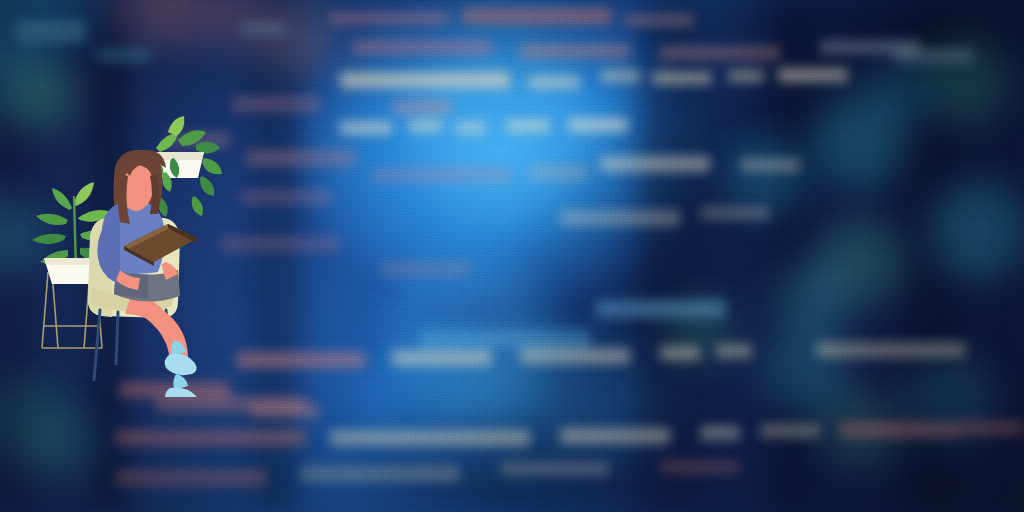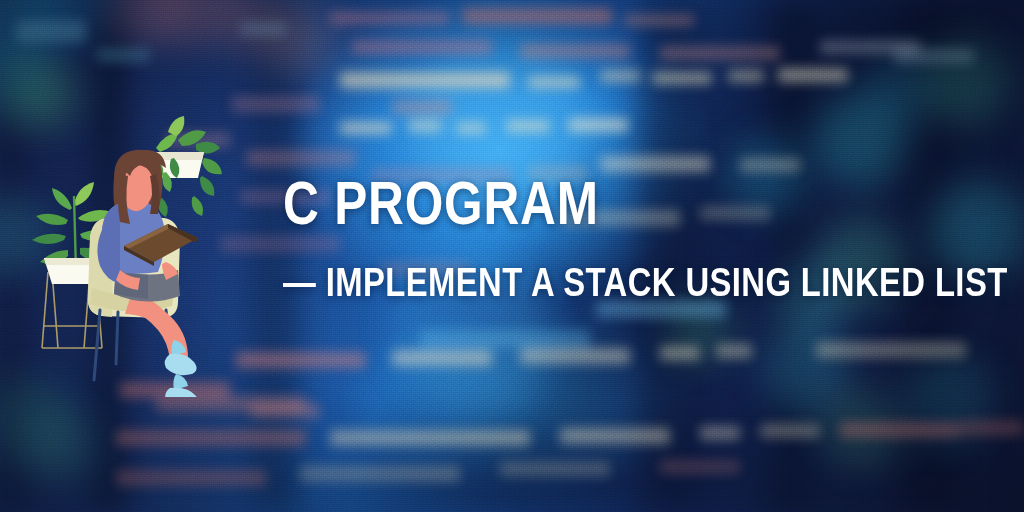--- a/index.html
+++ b/index.html
@@ -287,18 +287,14 @@
         <path d="M106 134 l30 16 l0 4 l-30 -16 z" fill="#4a3220"></path>
 
         <path d="M156 228 q10 2 12 12 l-14 4 q-2 -10 2 -16 z" fill="#8fd3ea"></path>
         <path d="M152 242 q16 -2 24 8 q6 8 -2 12 q-16 4 -26 -6 q-4 -8 4 -14 z" fill="#a8ddf0"></path>
         <path d="M158 262 q10 2 12 12 l-14 4 q-2 -10 2 -16 z" fill="#8fd3ea"></path>
         <path d="M152 276 q18 -2 26 8 q6 9 -4 13 q-16 3 -26 -7 q-3 -9 4 -14 z" fill="#a8ddf0"></path>
       </g>
     </svg>
   </div>
 
-  <div id="headline">
-    <div id="title-main">C PROGRAM</div>
-    <div id="title-sub">— IMPLEMENT A STACK USING LINKED LIST</div>
-  </div>
 
 </div>
 
 </body></html>

